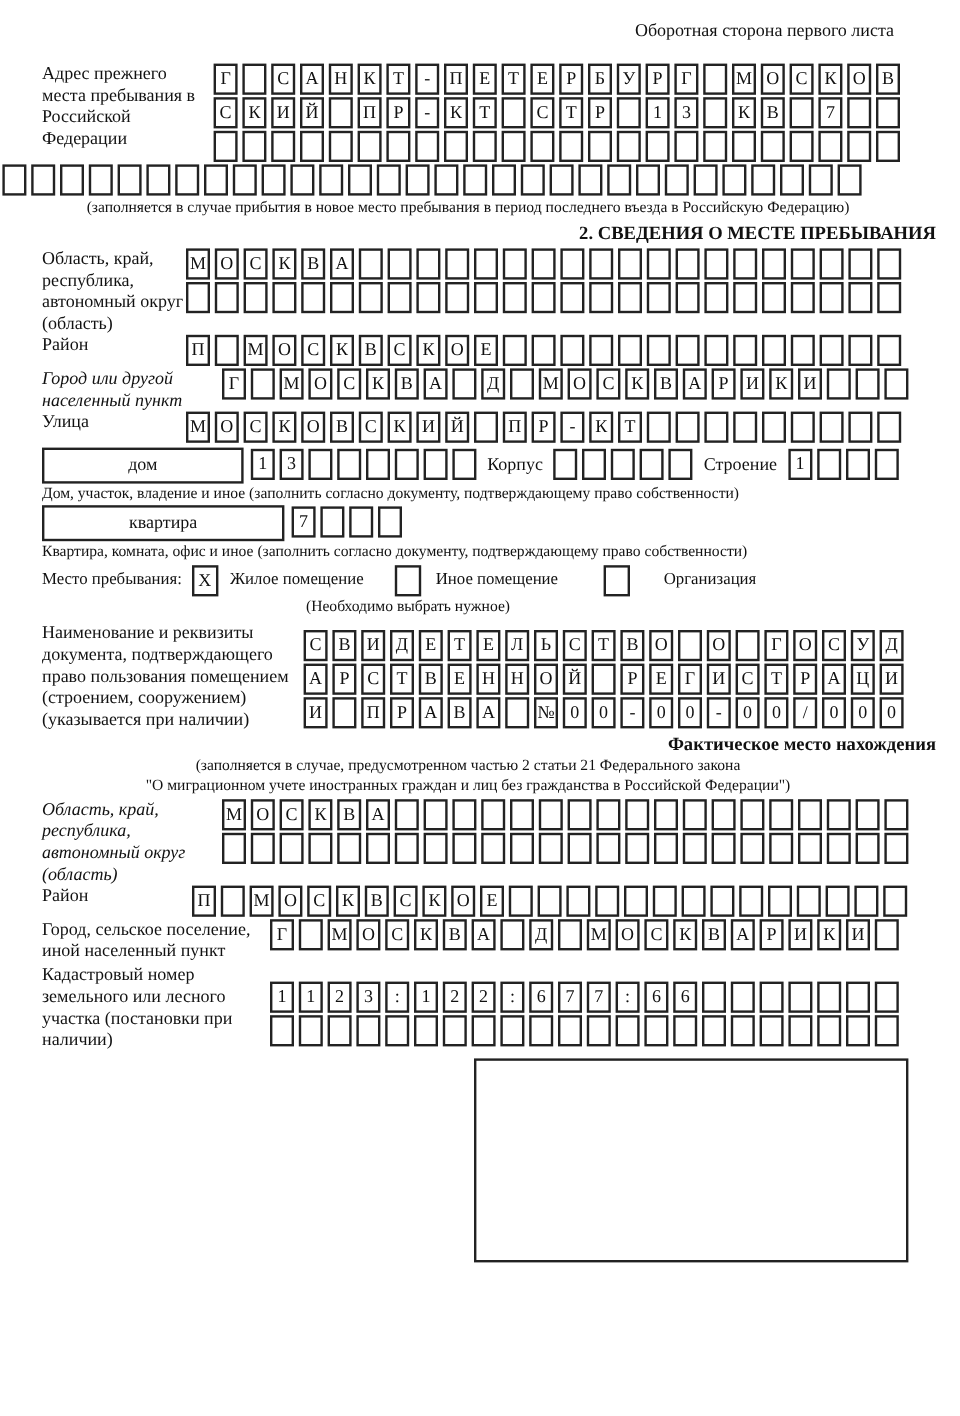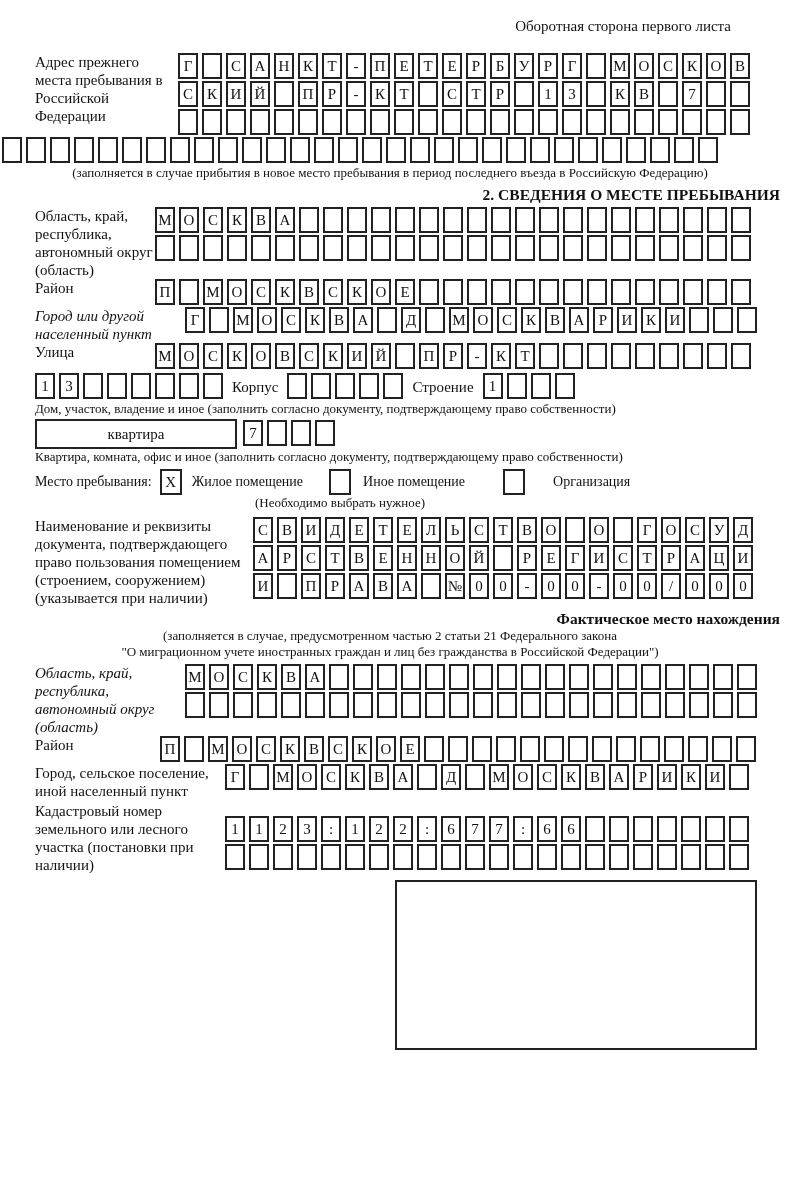--- a/index.html
+++ b/index.html
@@ -1,20 +1,20 @@
 <!DOCTYPE html>
 <html><head>
 <meta charset="utf-8">
 <style>
   html,body{margin:0;padding:0;background:#fff;}
   .page{
     position:relative;width:800px;height:1180px;background:#fff;overflow:hidden;
     font-family:"Liberation Serif","DejaVu Serif",serif;color:#111;
   }
-  .hdr-right{margin:18px 69px 0 0;text-align:right;font-size:15px;}
+  .hdr-right{margin:18px 55px 0 0;text-align:right;font-size:15px;}
   .frow{display:flex;align-items:flex-start;margin-left:35px;}
   .flabel{font-size:15px;line-height:18px;flex:0 0 auto;}
   .w143{width:143px;} .w120{width:120px;} .w150{width:150px;font-style:italic;}
   .w218{width:218px;} .w125{width:125px;} .w185{width:185px;}
   .cells{display:flex;flex:0 0 auto;margin-bottom:2px;}
   .cellrows{display:flex;flex-direction:column;}
   .cell{
     box-sizing:border-box;width:20px;height:26px;border:2px solid #222;
     margin-right:4px;display:inline-flex;align-items:center;justify-content:center;
     font-size:15px;line-height:1;background:#fff;
@@ -31,21 +31,21 @@
   .inline-label{font-size:15px;line-height:28px;padding:0 9px 0 5px;}
   .dom-row,.kv-row{align-items:center;}
   .cb{
     box-sizing:border-box;width:22px;height:26px;border:2px solid #222;
     display:inline-flex;align-items:center;justify-content:center;font-size:15px;background:#fff;
   }
   .cb-label{font-size:14px;line-height:26px;}
   .cb-row{align-items:center;}
   .stamp-box{margin-left:395px;width:362px;height:170px;border:2px solid #222;box-sizing:border-box;background:#fff;}
   .stamp-cap{margin-left:393px;width:366px;text-align:center;font-size:13.5px;line-height:19px;margin-top:4px;}
-  .mt2{margin-top:2px;} .mt3{margin-top:3px;} .mt4{margin-top:4px;} .mt6{margin-top:6px;}
+  .mt2{margin-top:2px;} .mt3{margin-top:3px;} .mt4{margin-top:4px;} .mt6{margin-top:6px;align-items:flex-end;}
   .kad-grid{margin-top:14px;}
 </style>
 </head>
 <body>
 
 <div class="page">
 
   <div class="hdr-right">Оборотная сторона первого листа</div>
 
   <div class="frow" style="margin-top:18px;">
@@ -313,20 +313,21 @@
         <span class="cell"></span>
         <span class="cell"></span>
         <span class="cell"></span>
         <span class="cell"></span>
         <span class="cell"></span>
         <span class="cell"></span>
       </div>
   </div>
 
   <div class="frow dom-row mt2">
+    <div class="named-box" style="width:168px;">дом</div>
     <div class="cells">
         <span class="cell">1</span>
         <span class="cell">3</span>
         <span class="cell"></span>
         <span class="cell"></span>
         <span class="cell"></span>
         <span class="cell"></span>
         <span class="cell"></span>
         <span class="cell"></span>
       </div>

